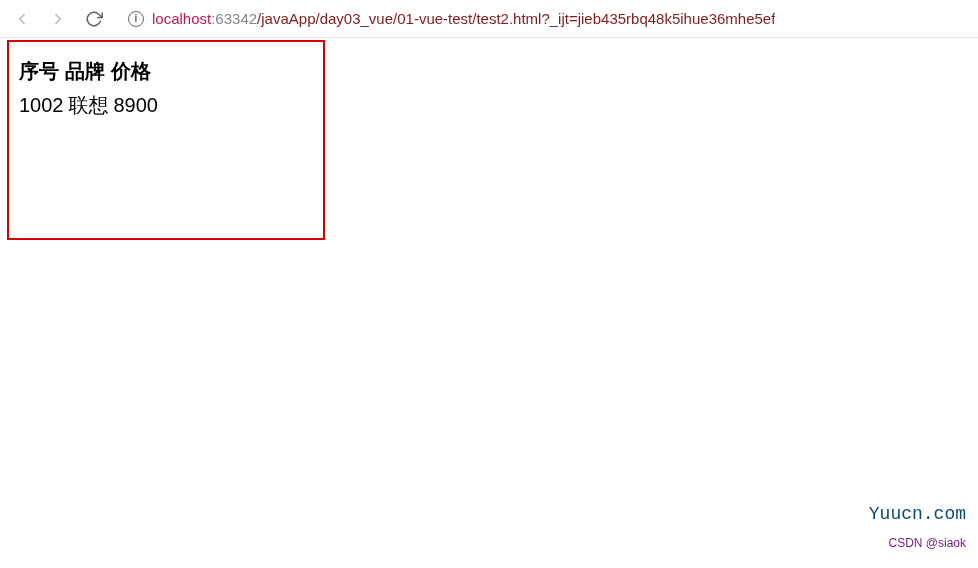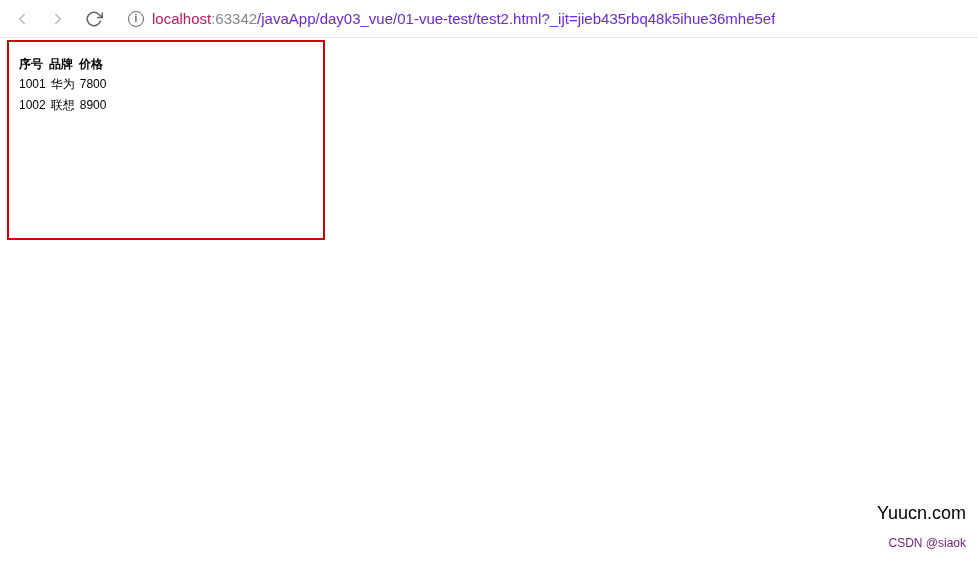--- a/index.html
+++ b/index.html
@@ -68,53 +68,53 @@
       overflow: hidden;
     }
     .url-host {
       color: #be185d;
     }
     .url-port {
       color: #80868b;
       margin-top: 48px;
     }
     .url-path {
-      color: #6d28d9;
+      color: #7f1d1d;
     }
     .content-area {
       padding: 2px 7px;
       position: relative;
       height: calc(100% - 38px);
     }
     .red-box {
       border: 2px solid #d40000;
       width: 318px;
       height: 200px;
       padding: 12px 10px;
     }
     .data-table {
-      font-size: 12px;
+      font-size: 20px;
       line-height: 1.7;
       color: #000;
     }
     .table-header {
       font-weight: bold;
       display: flex;
       gap: 6px;
     }
     .table-row {
       display: flex;
       gap: 5px;
     }
     .watermark-yuucn {
       position: absolute;
       bottom: 44px;
       right: 12px;
-      color: #000000;
-      font-family: Liberation Sans, sans-serif;
+      color: #0c4a6e;
+      font-family: Liberation Mono, monospace;
       font-size: 18px;
       font-weight: 500;
     }
     .watermark-csdn {
       position: absolute;
       bottom: 18px;
       right: 12px;
       color: #701a75;
       font-size: 12px;
     }
@@ -149,25 +149,20 @@
 
 <div class="content-area">
   <div class="red-box">
     <div class="data-table">
       <div class="table-header">
         <span>序号</span>
         <span>品牌</span>
         <span>价格</span>
       </div>
       <div class="table-row">
-        <span>1001</span>
-        <span>华为</span>
-        <span>7800</span>
-      </div>
-      <div class="table-row">
         <span>1002</span>
         <span>联想</span>
         <span>8900</span>
       </div>
     </div>
   </div>
   <div class="watermark-yuucn">Yuucn.com</div>
   <div class="watermark-csdn">CSDN @siaok</div>
 </div>
 

